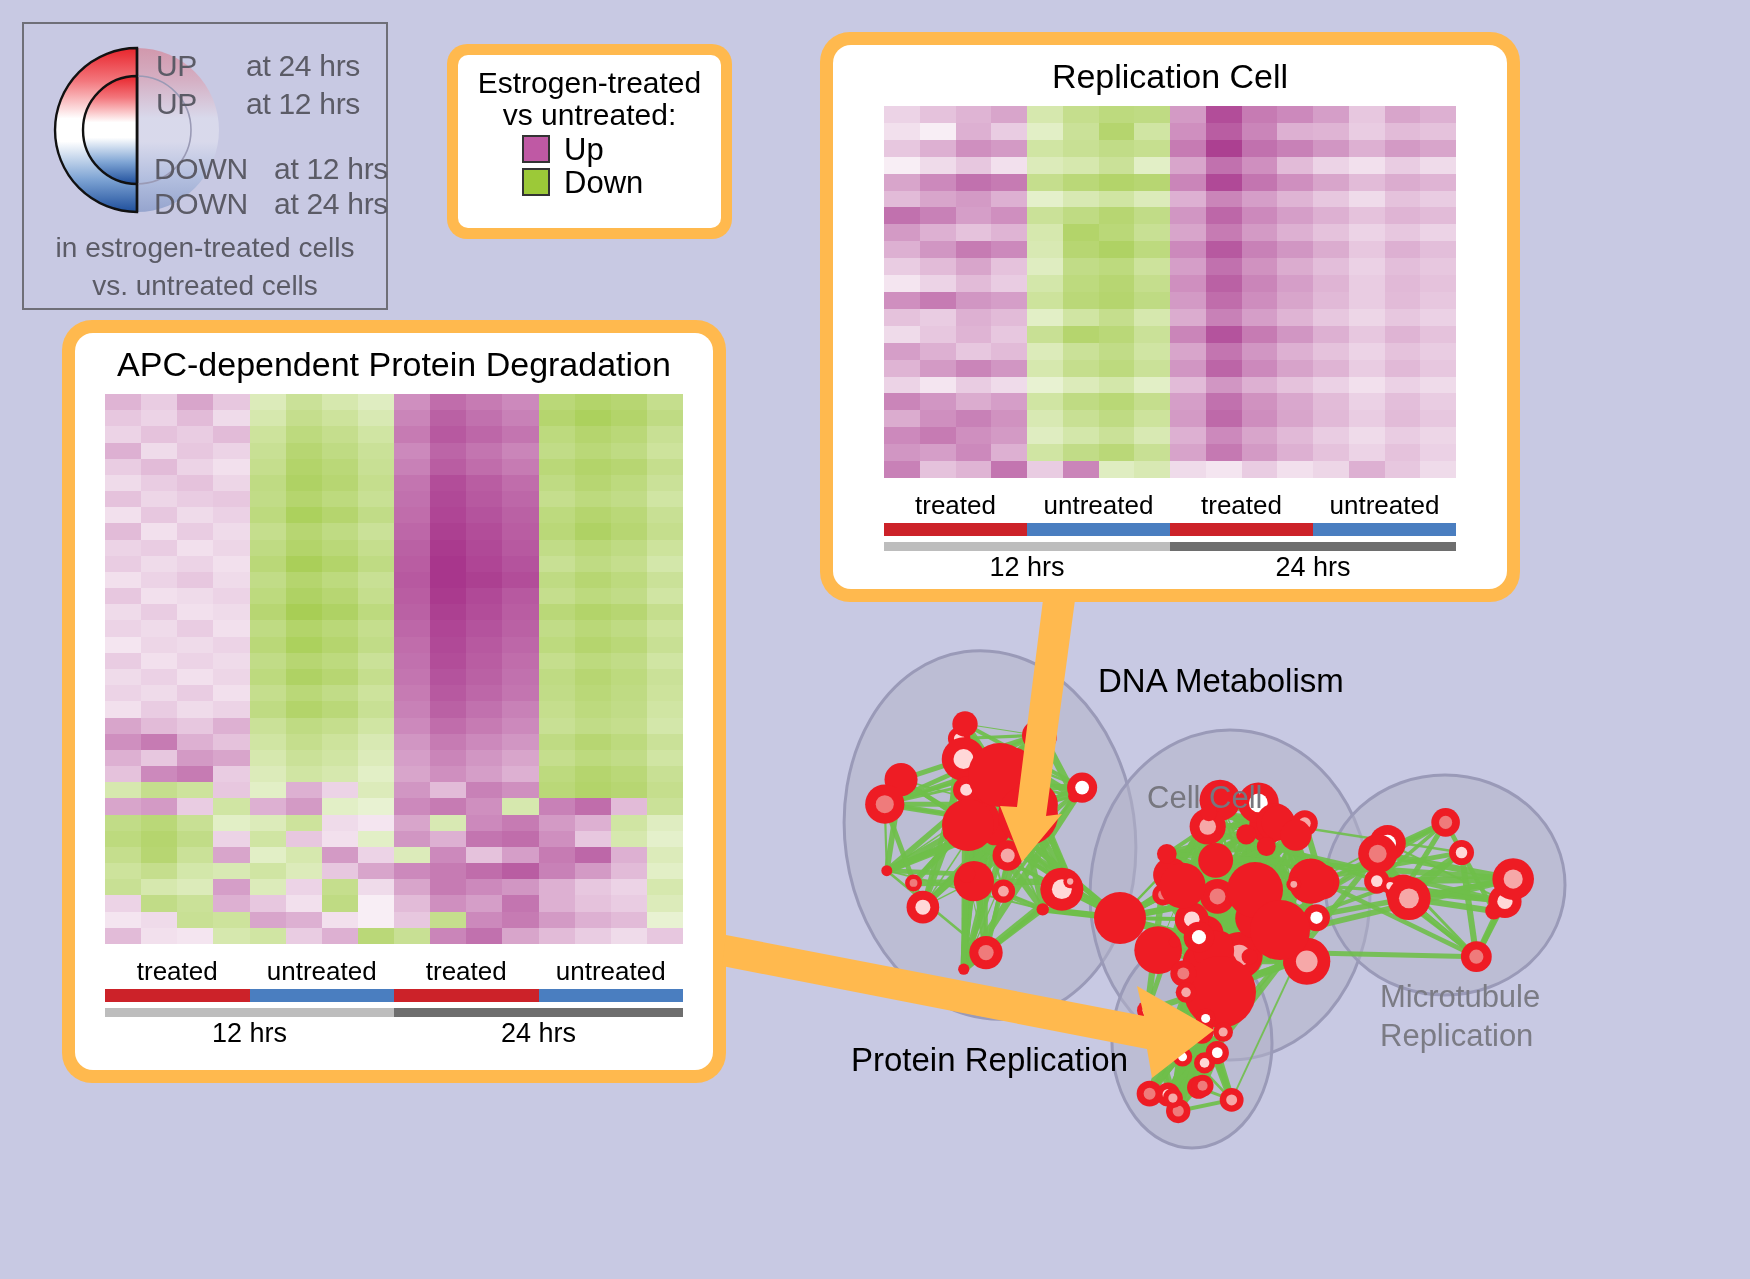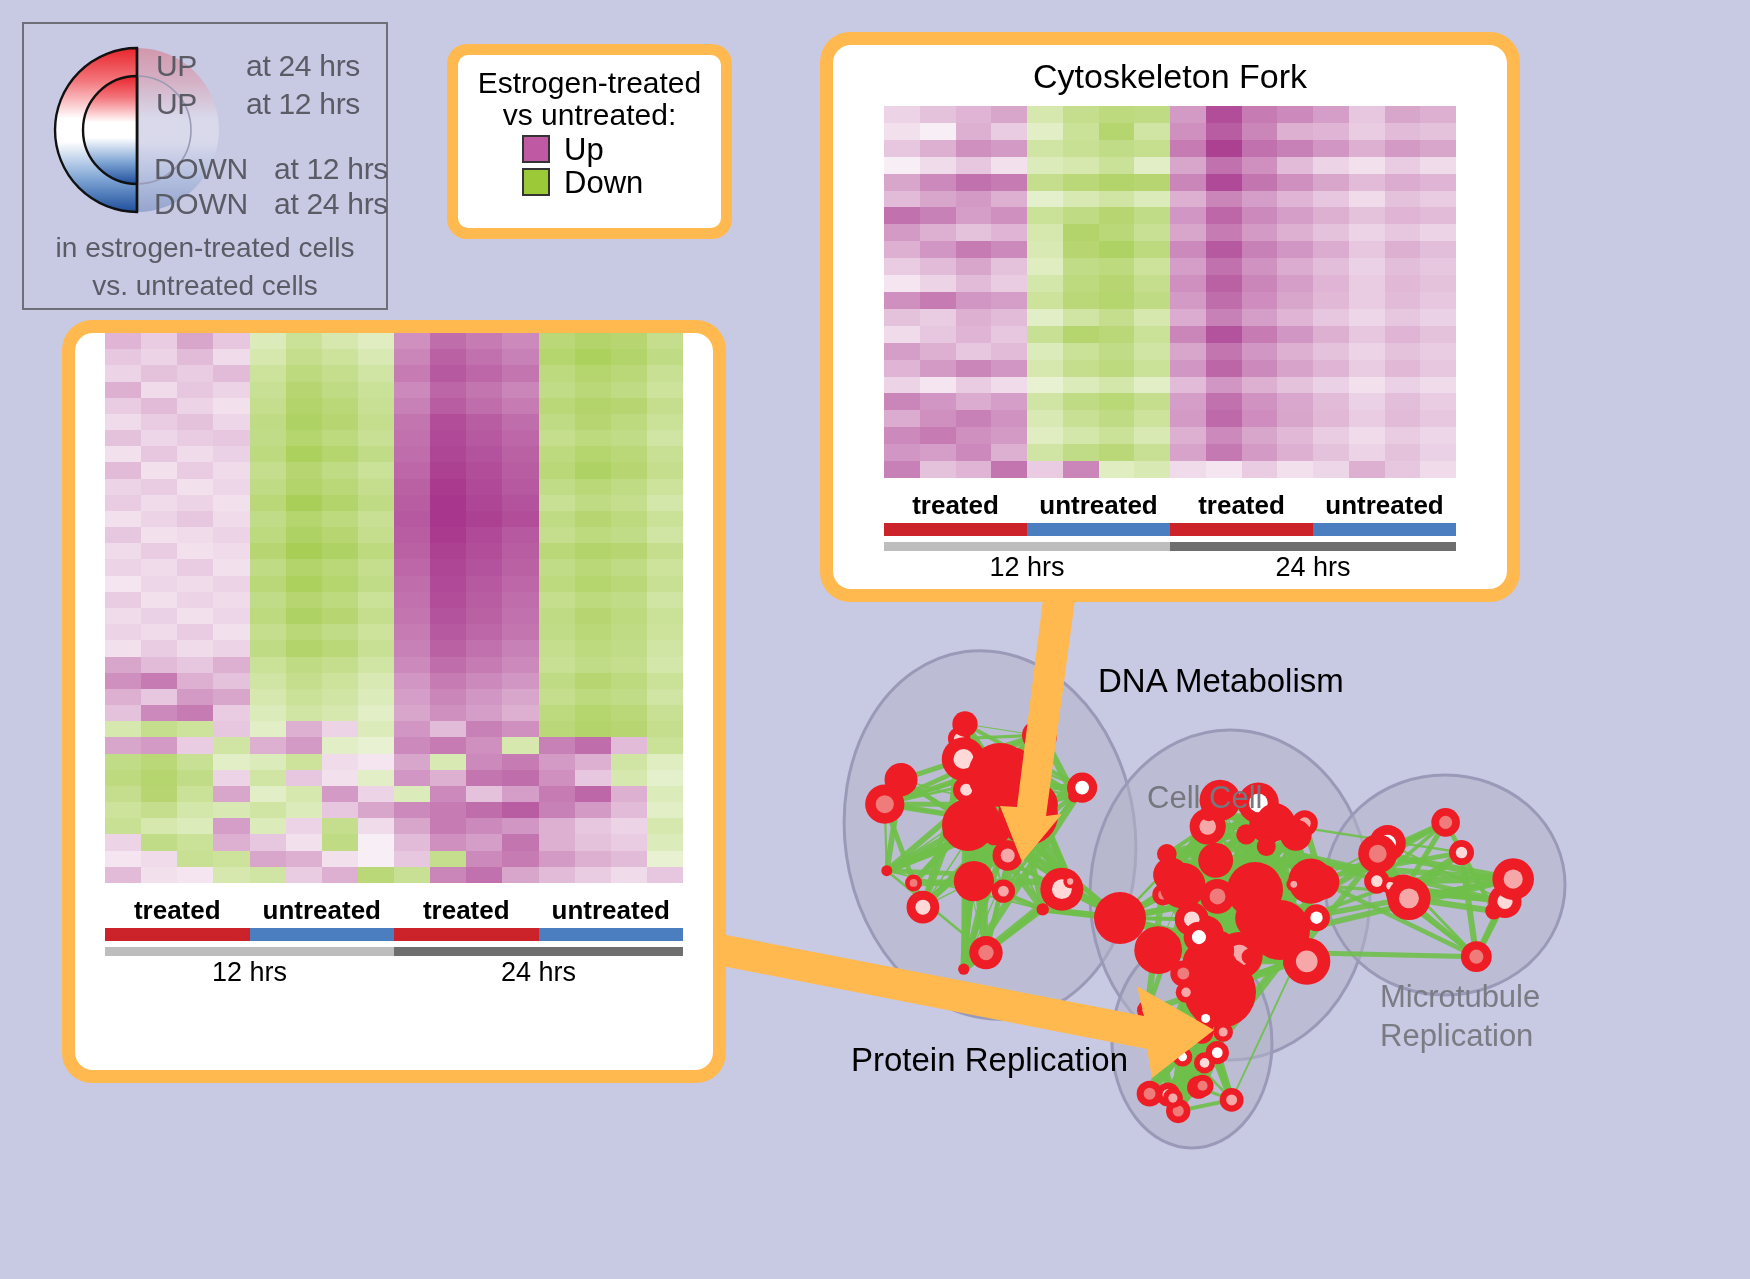--- a/index.html
+++ b/index.html
@@ -51,21 +51,21 @@
   #panel-rf{ left:820px; top:32px; width:700px; height:570px; }
   #panel-apc{ left:62px; top:320px; width:664px; height:763px; }
 
   
   .hm{ display:grid; }
   #hm-rf{ width:572px; height:372px; }
   #hm-apc{ width:578px; height:550px; }
 
   
   .colann{ position:relative; }
-  .ann-names{ display:flex;font-weight:bold; }
+  .ann-names{ display:flex; }
   .ann-names div{ flex:1; text-align:center; font-size:26px; color:#000; white-space:nowrap; }
   .ann-bar{ display:flex; height:13px; margin-top:2px; }
   .ann-bar div{ flex:1; }
   .ann-bar2{ display:flex; height:9px; margin-top:6px; }
   .ann-bar2 div{ flex:1; }
   .ann-hrs{ display:flex; margin-top:1px; }
   .ann-hrs div{ flex:1; text-align:center; font-size:27px; color:#000; }
 
   
   #network{ position:absolute; left:800px; top:600px; width:950px; height:679px; }
@@ -137,21 +137,21 @@
     </div>
     <div class="ud-row">
       <span class="swatch" style="background:#9cc938"></span>
       <span class="lbl">Down</span>
     </div>
   </div>
 </div>
 
 <div class="panel" id="panel-rf">
   <div class="panel-inner">
-    <div class="panel-title">Cytoskeleton Fork</div>
+    <div class="panel-title">Replication Cell</div>
     <div class="hm" id="hm-rf" style="grid-template-columns: repeat(16, 1fr); grid-template-rows: repeat(22, 1fr);">
         <div style="background: rgb(236, 211, 230);"></div>
         <div style="background: rgb(229, 194, 220);"></div>
         <div style="background: rgb(223, 180, 212);"></div>
         <div style="background: rgb(216, 165, 203);"></div>
         <div style="background: rgb(214, 232, 174);"></div>
         <div style="background: rgb(197, 222, 141);"></div>
         <div style="background: rgb(189, 218, 126);"></div>
         <div style="background: rgb(191, 219, 131);"></div>
         <div style="background: rgb(211, 154, 197);"></div>
@@ -519,20 +519,21 @@
       <div class="ann-hrs">
         <div>12 hrs</div>
         <div>24 hrs</div>
       </div>
     </div>
   </div>
 </div>
 
 <div class="panel" id="panel-apc">
   <div class="panel-inner">
+    <div class="panel-title">APC-dependent Protein Degradation</div>
     <div class="hm" id="hm-apc" style="grid-template-columns: repeat(16, 1fr); grid-template-rows: repeat(34, 1fr);">
         <div style="background: rgb(223, 180, 212);"></div>
         <div style="background: rgb(233, 204, 226);"></div>
         <div style="background: rgb(216, 165, 203);"></div>
         <div style="background: rgb(231, 199, 223);"></div>
         <div style="background: rgb(220, 235, 186);"></div>
         <div style="background: rgb(202, 225, 152);"></div>
         <div style="background: rgb(214, 232, 174);"></div>
         <div style="background: rgb(223, 237, 193);"></div>
         <div style="background: rgb(207, 143, 191);"></div>

